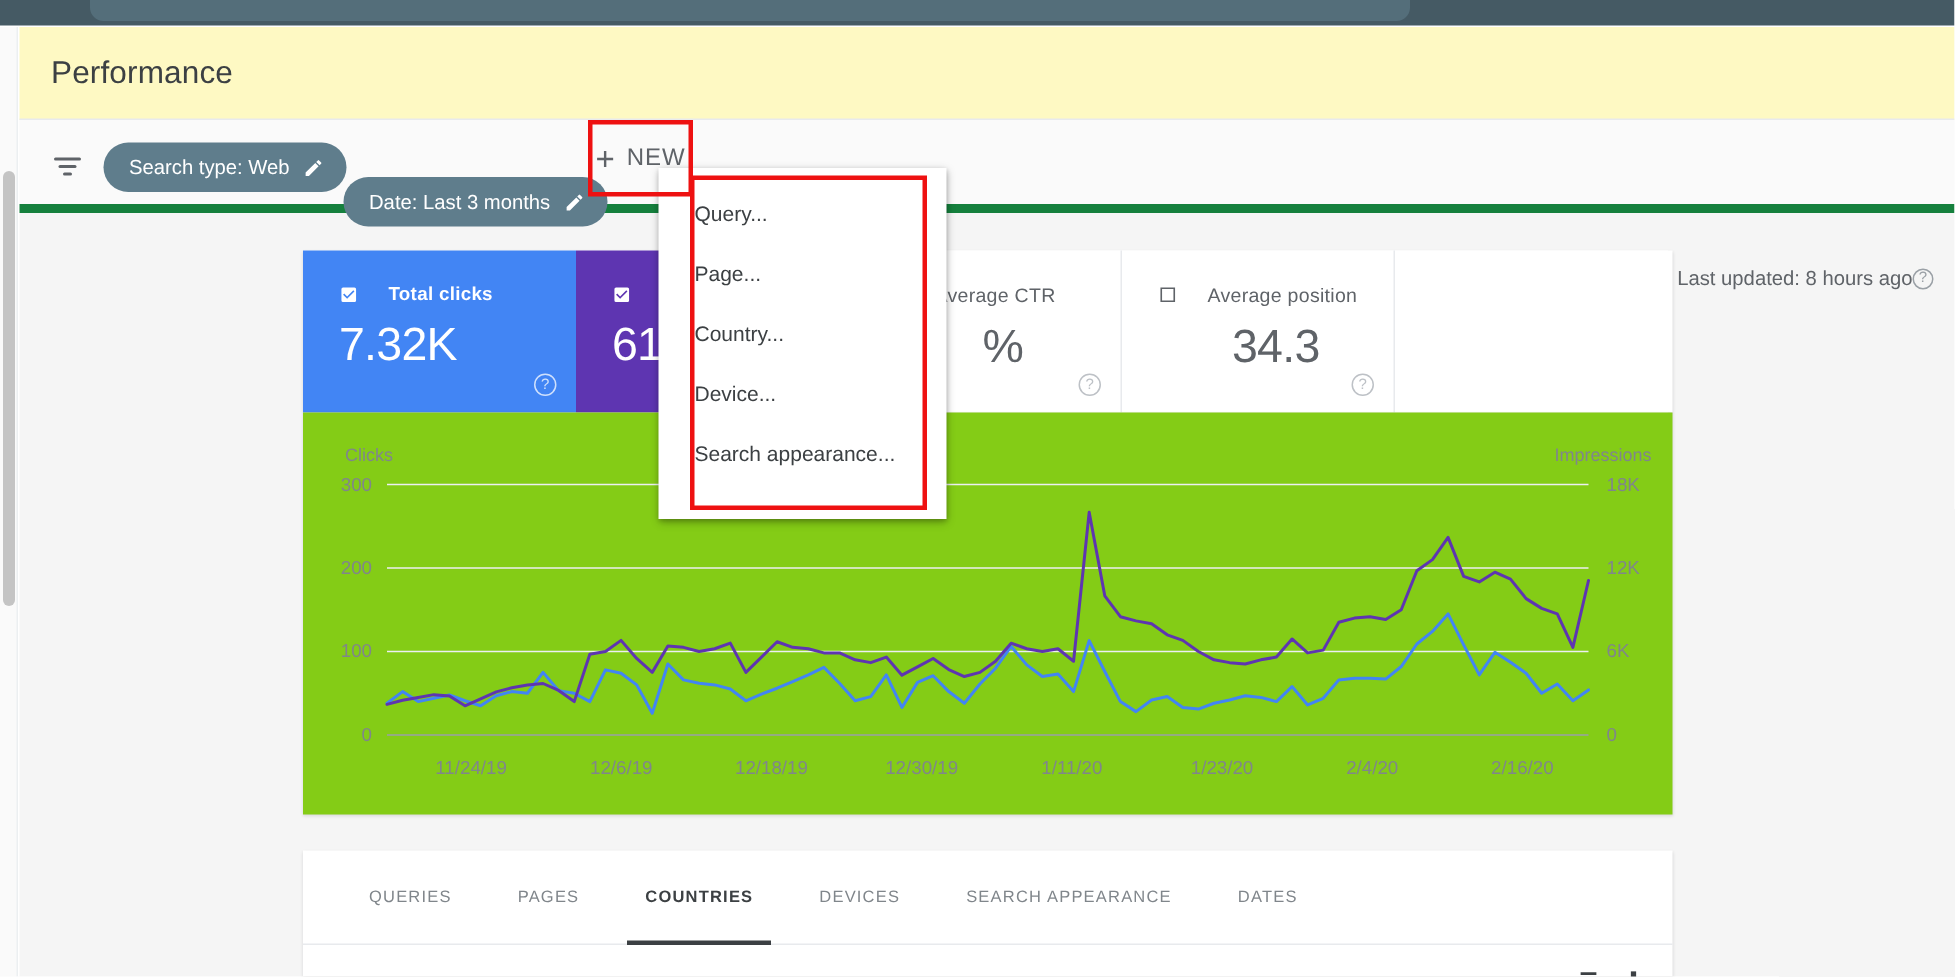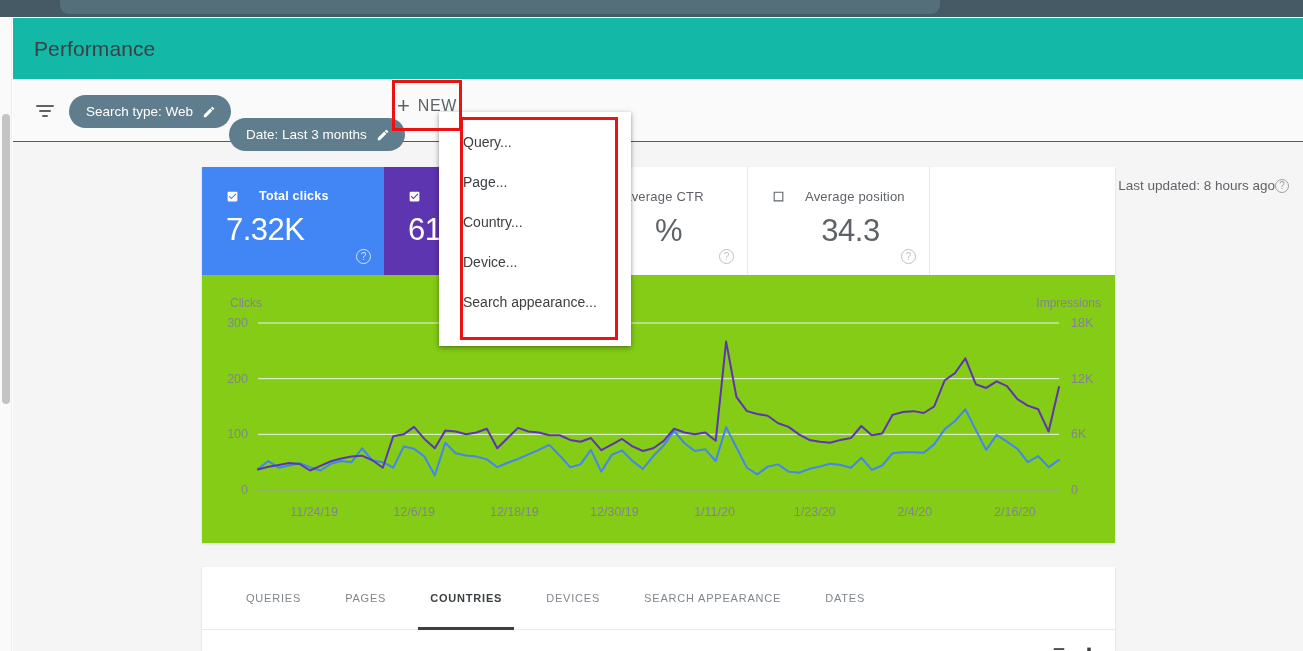--- a/index.html
+++ b/index.html
@@ -27,31 +27,31 @@
     background:#fafafa; border-right:1px solid #eceff1;
   }
   .left-scroll-thumb {
     position:absolute; left:2px; top:96px; width:8px; height:290px;
     background:#c4c4c4; border-radius:4px;
   }
 
   
   .page-header {
     position:absolute; left:13px; top:18px; width:1290px; height:62px;
-    background:#14b8a6; border-bottom:1px solid #e8eaed;
+    background:#fef9c3; border-bottom:1px solid #e8eaed;
   }
   .page-title {
     position:absolute; left:21px; top:19px;
     font-size:21px; color:#3c4043; font-weight:400; letter-spacing:.1px;
   }
 
   
   .toolbar {
     position:absolute; left:13px; top:80px; width:1290px; height:62px;
-    background:#fafafa; border-bottom:1px solid #15803d;padding-left:20px;
+    background:#fafafa; border-bottom:6px solid #15803d;padding-left:20px;
   }
   .filter-icon {
     position:absolute; left:21px; top:21px; width:22px; height:20px;
     display:flex; flex-direction:column; align-items:center; justify-content:center; gap:3px;
     cursor:pointer;
   }
   .filter-icon i { display:block; background:#5f6368; height:2px; border-radius:1px; }
   .filter-icon i:nth-child(1){ width:18px; }
   .filter-icon i:nth-child(2){ width:12px; }
   .filter-icon i:nth-child(3){ width:6px; }

